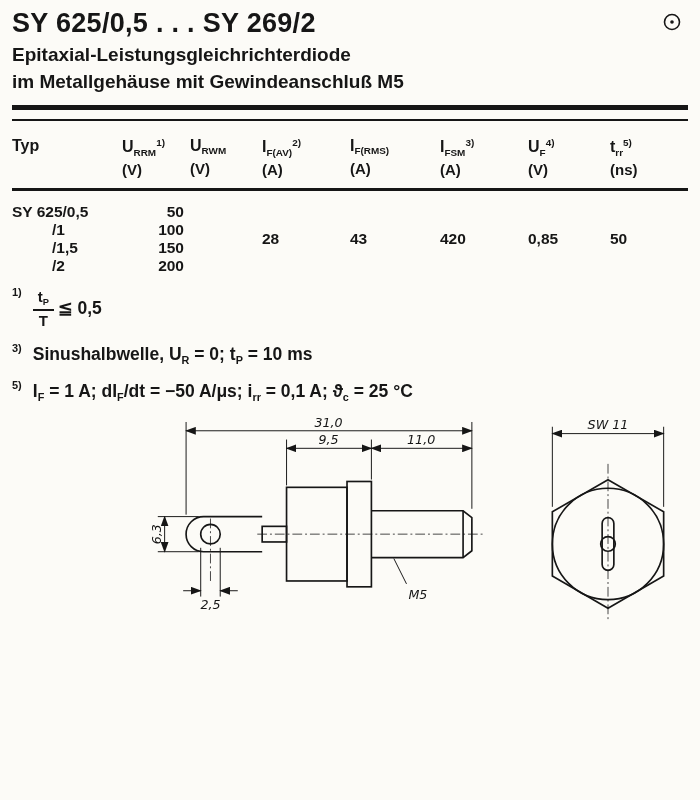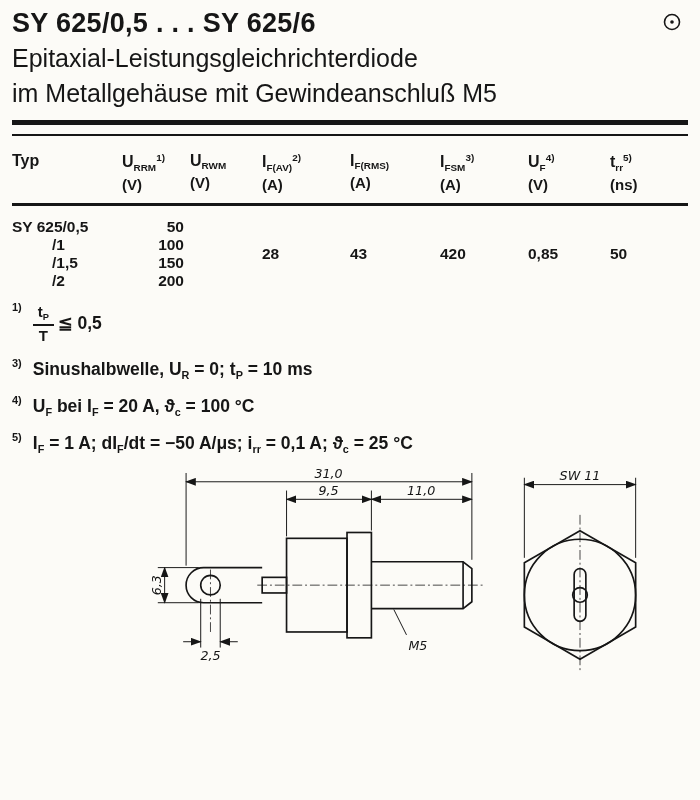--- a/index.html
+++ b/index.html
@@ -7,21 +7,21 @@
   .page {
     width:700px; height:800px; margin:0 auto;
     background:#fcfbf7; color:#161616;
     font-family:"Liberation Sans", sans-serif;
     padding:8px 12px 0 12px; position:relative; overflow:hidden;
   }
   
   .title-row { display:flex; justify-content:space-between; align-items:flex-start; }
   .title { font-size:27px; font-weight:700; margin:0; letter-spacing:.3px; }
   .corner-icon { margin:4px 6px 0 0; flex:0 0 auto; }
-  .subtitle { font-size:25px; font-weight:400; margin:4px 0 0 0; line-height:1.22; }
+  .subtitle { font-size:19px; font-weight:700; margin:4px 0 0 0; line-height:1.22; }
   .rule-thick { height:5px; background:#161616; margin-top:12px; }
   .rule-thin  { height:2px; background:#161616; margin-top:9px; }
 
   
   table { width:676px; border-collapse:collapse; table-layout:fixed; margin-top:16px; }
   th { text-align:left; vertical-align:top; font-size:16px; font-weight:700;
        border-bottom:3px solid #161616; padding:0 0 10px 0; }
   .unit { font-size:15px; font-weight:700; margin-top:3px; }
   td { font-size:15.5px; font-weight:700; padding:0 0; }
   tbody tr:first-child td { padding-top:12px; }
@@ -36,30 +36,30 @@
   .footnotes { margin-top:10px; }
   .fn { font-size:17.5px; font-weight:700; margin-top:13px; }
   .fn-marker { font-size:11px; vertical-align:8px; margin-right:11px; }
   .fn-frac { display:flex; align-items:center; }
   .fn-frac .fn-marker { align-self:flex-start; margin-top:-2px; }
   .frac { display:inline-flex; flex-direction:column; align-items:center; line-height:1.15; font-size:15px; margin-right:4px; }
   .frac .num { padding:0 5px 1px 5px; border-bottom:2px solid #161616; }
   .frac .den { padding:1px 5px 0 5px; }
 
   
-  .figure { display:flex; align-items:flex-end; margin:14px 0 0 138px; }
+  .figure { display:flex; align-items:flex-end; margin:14px 0 0 138px; gap:28px; }
   svg text { font-family:"DejaVu Sans", sans-serif; font-style:italic; font-size:13px; fill:#161616; }
 </style>
 </head>
 <body>
 
 <div class="page">
 
   <div class="title-row">
-    <h1 class="title">SY 625/0,5 . . . SY 625/6</h1>
+    <h1 class="title">SY 625/0,5 . . . SY 269/2</h1>
     <span class="corner-icon">
       <svg width="20" height="20" viewBox="0 0 20 20">
         <circle cx="10" cy="10" r="7.5" fill="none" stroke="#161616" stroke-width="1.6"></circle>
         <circle cx="10" cy="10" r="1.8" fill="#161616"></circle>
       </svg>
     </span>
   </div>
   <h2 class="subtitle">Epitaxial-Leistungsgleichrichterdiode</h2>
   <h2 class="subtitle">im Metallgehäuse mit Gewindeanschluß M5</h2>
 
@@ -149,23 +149,20 @@
       <span class="frac">
         <span class="num"><span>t</span><span class="sub">P</span></span>
         <span class="den">T</span>
       </span>
       <span class="fn-text"><span>≦ 0,5</span></span>
     </div>
     <div class="fn">
       <span class="fn-marker">3)</span><span class="fn-text"><span>Sinushalbwelle, U</span><span class="sub">R</span><span> = 0; t</span><span class="sub">P</span><span> = 10 ms</span></span>
     </div>
     <div class="fn">
-      <span class="fn-marker">4)</span><span class="fn-text"><span>U</span><span class="sub">F</span><span> bei I</span><span class="sub">F</span><span> = 20 A, </span><span>ϑ</span><span class="sub">c</span><span> = 100 °C</span></span>
-    </div>
-    <div class="fn">
       <span class="fn-marker">5)</span><span class="fn-text"><span>I</span><span class="sub">F</span><span> = 1 A; dI</span><span class="sub">F</span><span>/dt = −50 A/μs; i</span><span class="sub">rr</span><span> = 0,1 A; </span><span>ϑ</span><span class="sub">c</span><span> = 25 °C</span></span>
     </div>
   </div>
 
   <div class="figure">
 
     <svg width="356" height="207" viewBox="0 0 365 212">
       <defs>
         <marker id="arr" markerWidth="11" markerHeight="8" refX="10" refY="4" orient="auto-start-reverse">
           <path d="M0,0 L11,4 L0,8 z" fill="#161616"></path>

